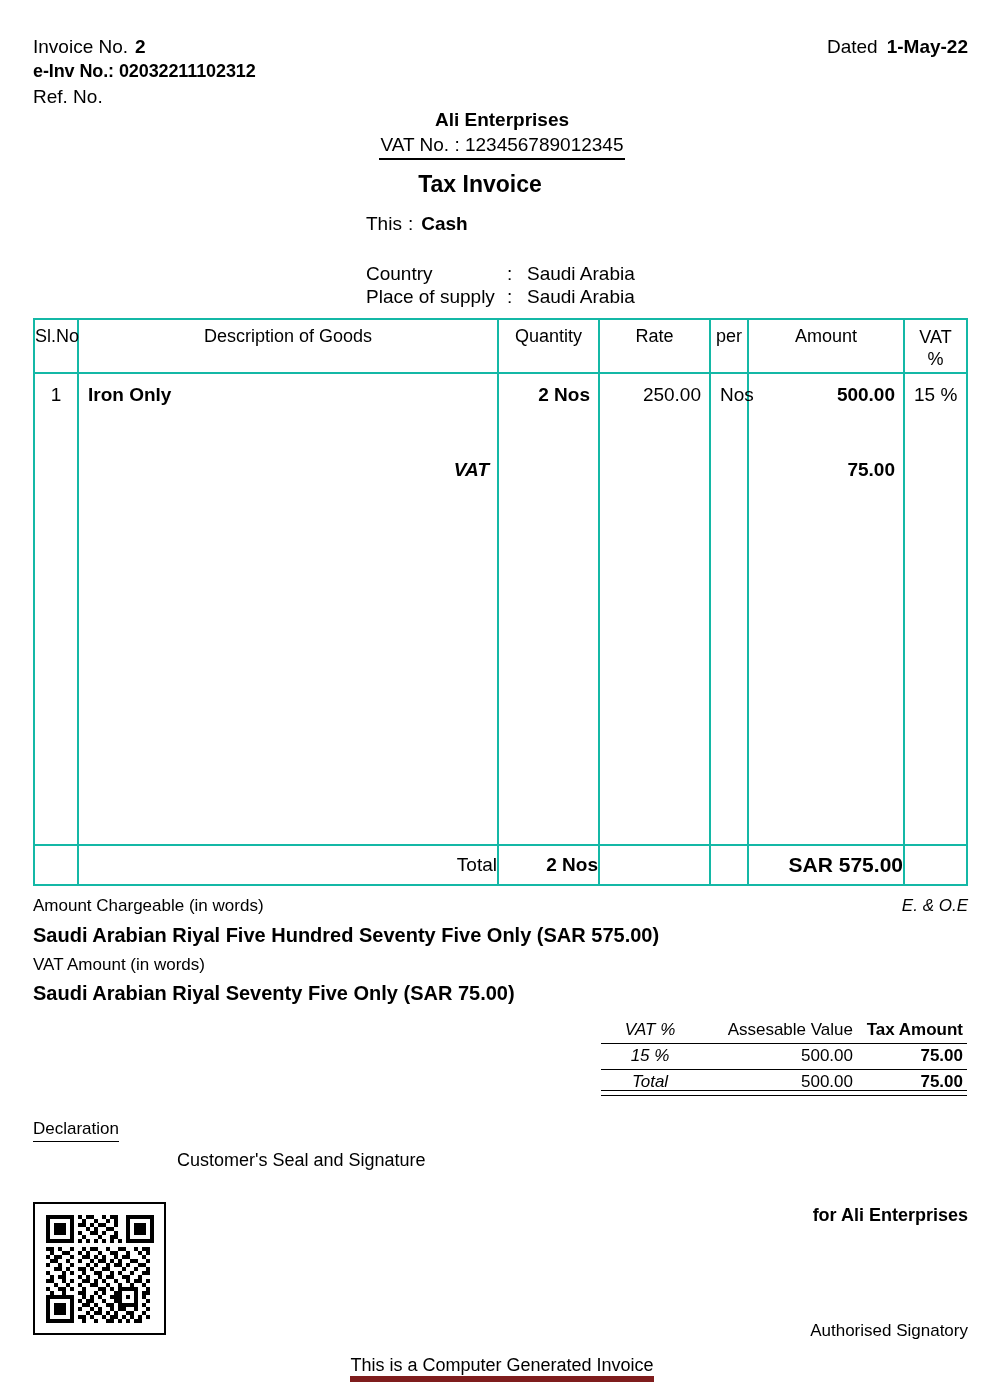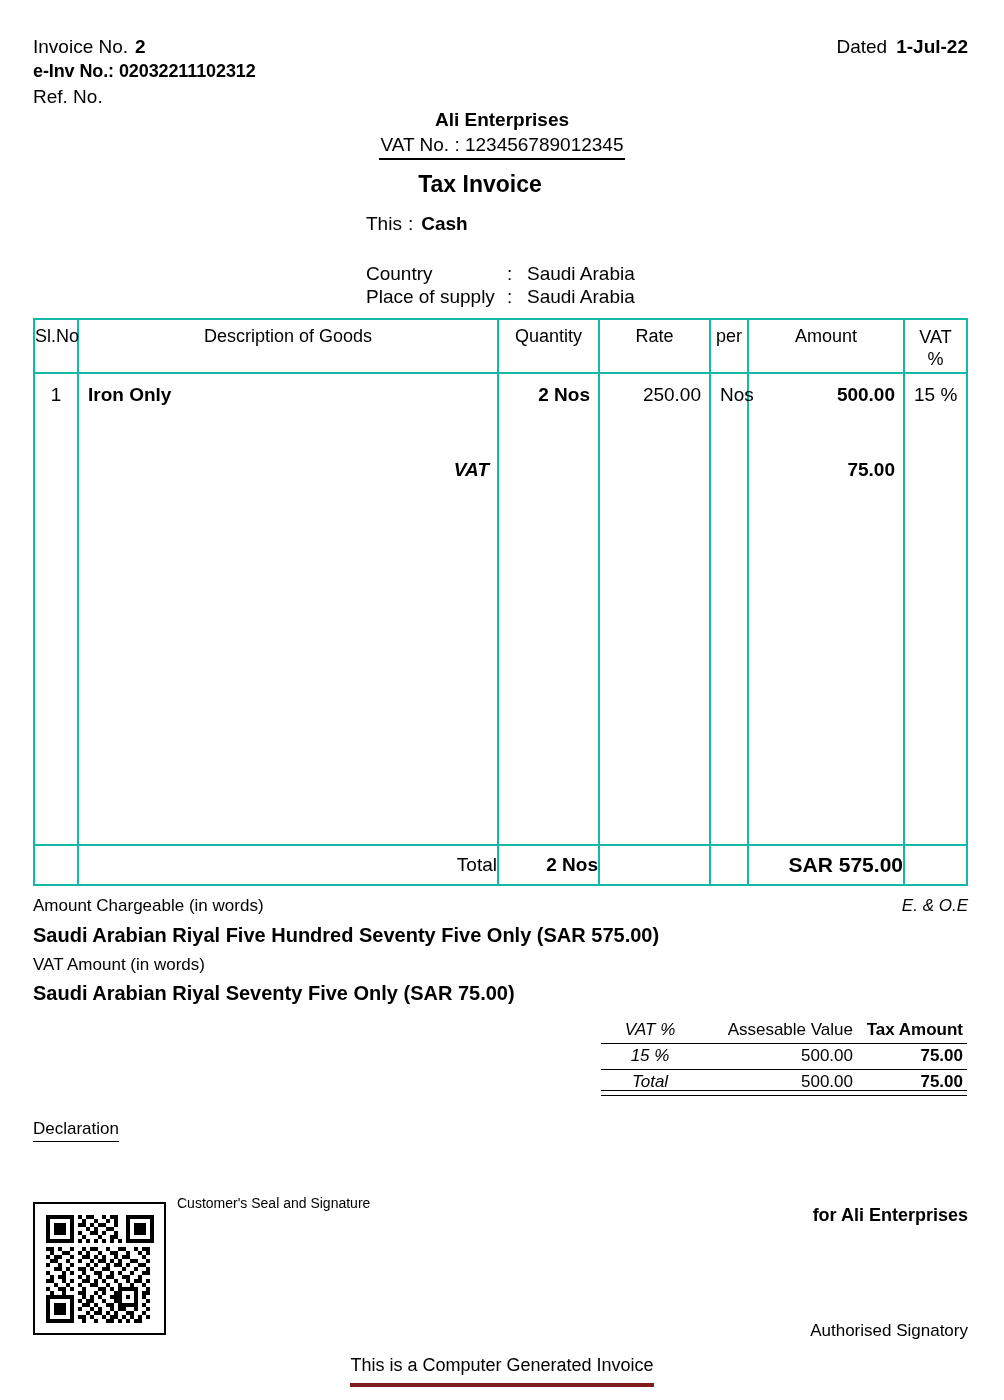--- a/index.html
+++ b/index.html
@@ -258,22 +258,22 @@
     background: #ffffff;
     box-sizing: border-box;
     display: flex;
     align-items: center;
     justify-content: center;
   }
   .qr-box svg { display: block; }
   .seal-label {
     position: absolute;
     left: 177px;
-    top: 1192px;
-    font-size: 14px;
+    top: 1149px;
+    font-size: 18px;
     line-height: 23px;
   }
   .for-company {
     position: absolute;
     right: 36px;
     top: 1204px;
     font-size: 18px;
     font-weight: 700;
     line-height: 23px;
   }
@@ -287,40 +287,40 @@
   .cgi {
     position: absolute;
     left: 0;
     top: 1353px;
     width: 1004px;
     text-align: center;
     font-size: 18px;
     line-height: 24px;
   }
   .cgi span {
-    border-bottom: 4px solid #7f1d1d;
-    padding-bottom: 8px;
+    border-bottom: 6px solid #7f1d1d;
+    padding-bottom: 1px;
   }
 </style>
 </head>
 <body>
 
 <div class="page">
 
   <div class="hdr">
     <div class="hdr-left">
       <div class="line">
         <span class="lbl inv-no-label">Invoice No.</span><span class="val">2</span>
       </div>
       <div class="line einv">e-Inv No.: 02032211102312</div>
       <div class="line">Ref. No.</div>
     </div>
     <div class="hdr-right">
       <div class="line">
-        <span class="lbl dated-label">Dated</span><span class="val">1-Jul-22</span>
+        <span class="lbl dated-label">Dated</span><span class="val">1-May-22</span>
       </div>
     </div>
   </div>
 
   <div class="company">
     <div class="company-name">Ali Enterprises</div>
     <span class="vat-no-wrap">
       <span class="vat-no">VAT No. : 123456789012345</span>
     </span>
   </div>

